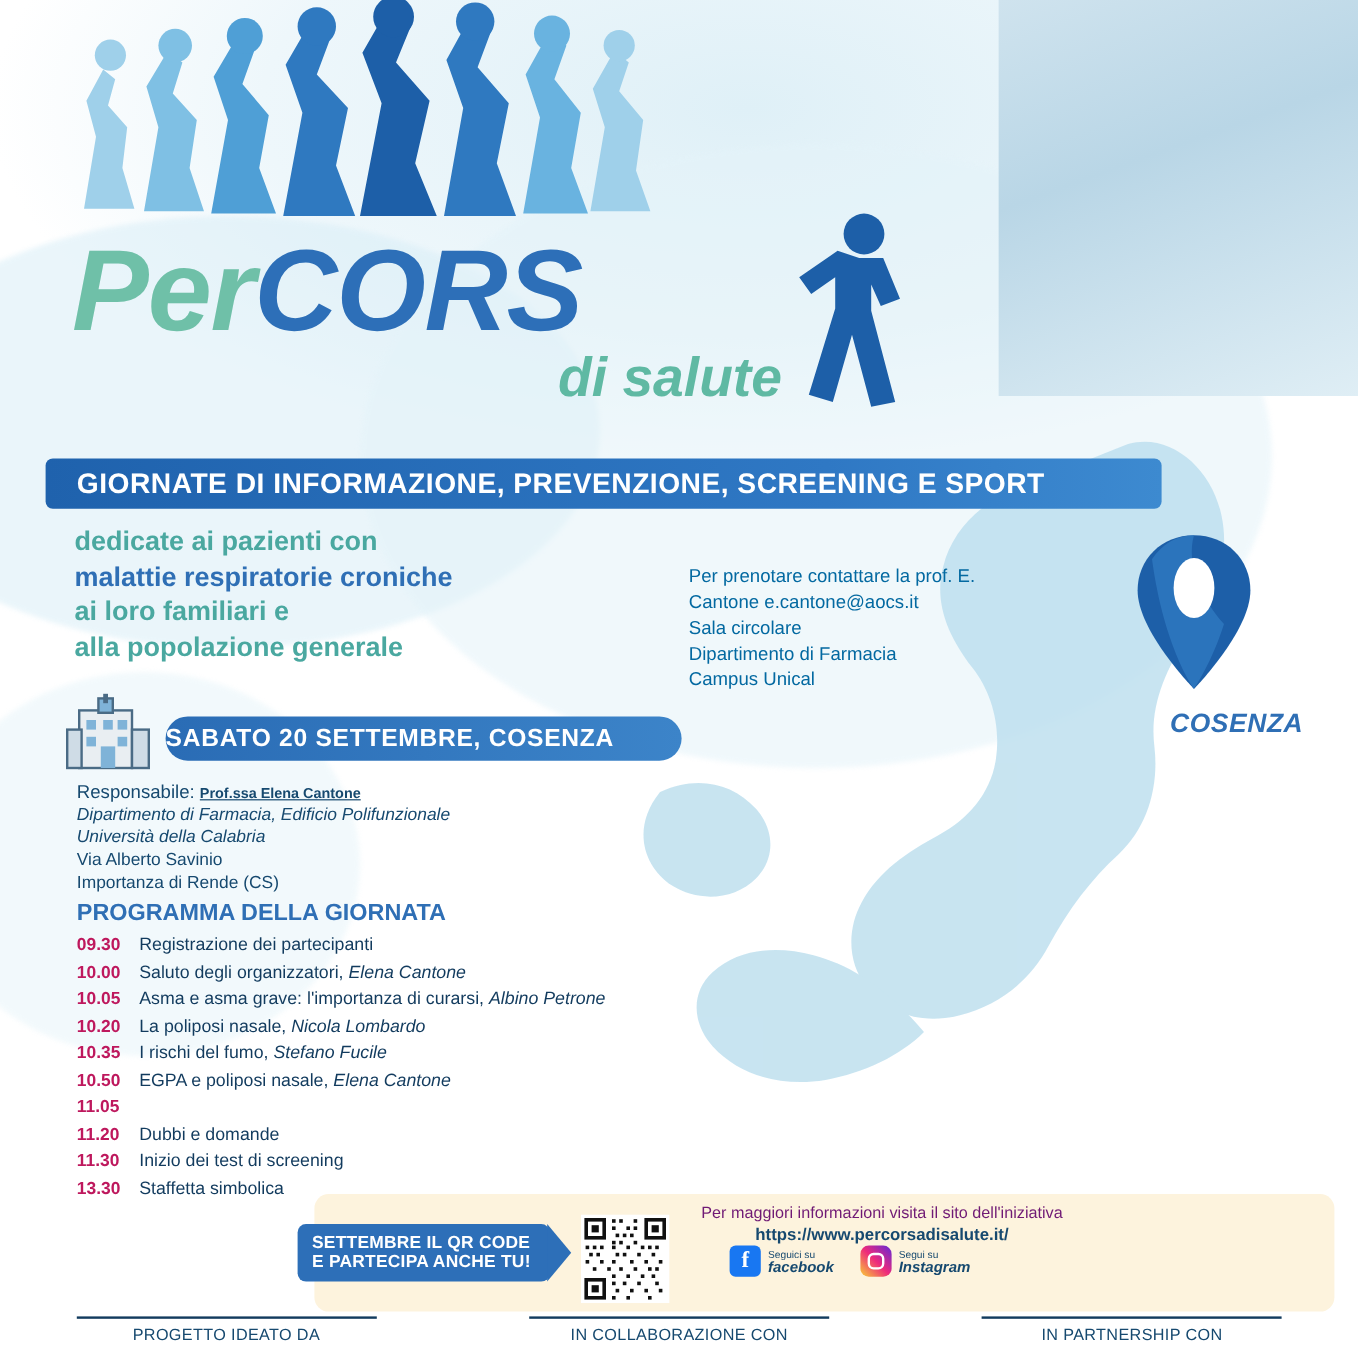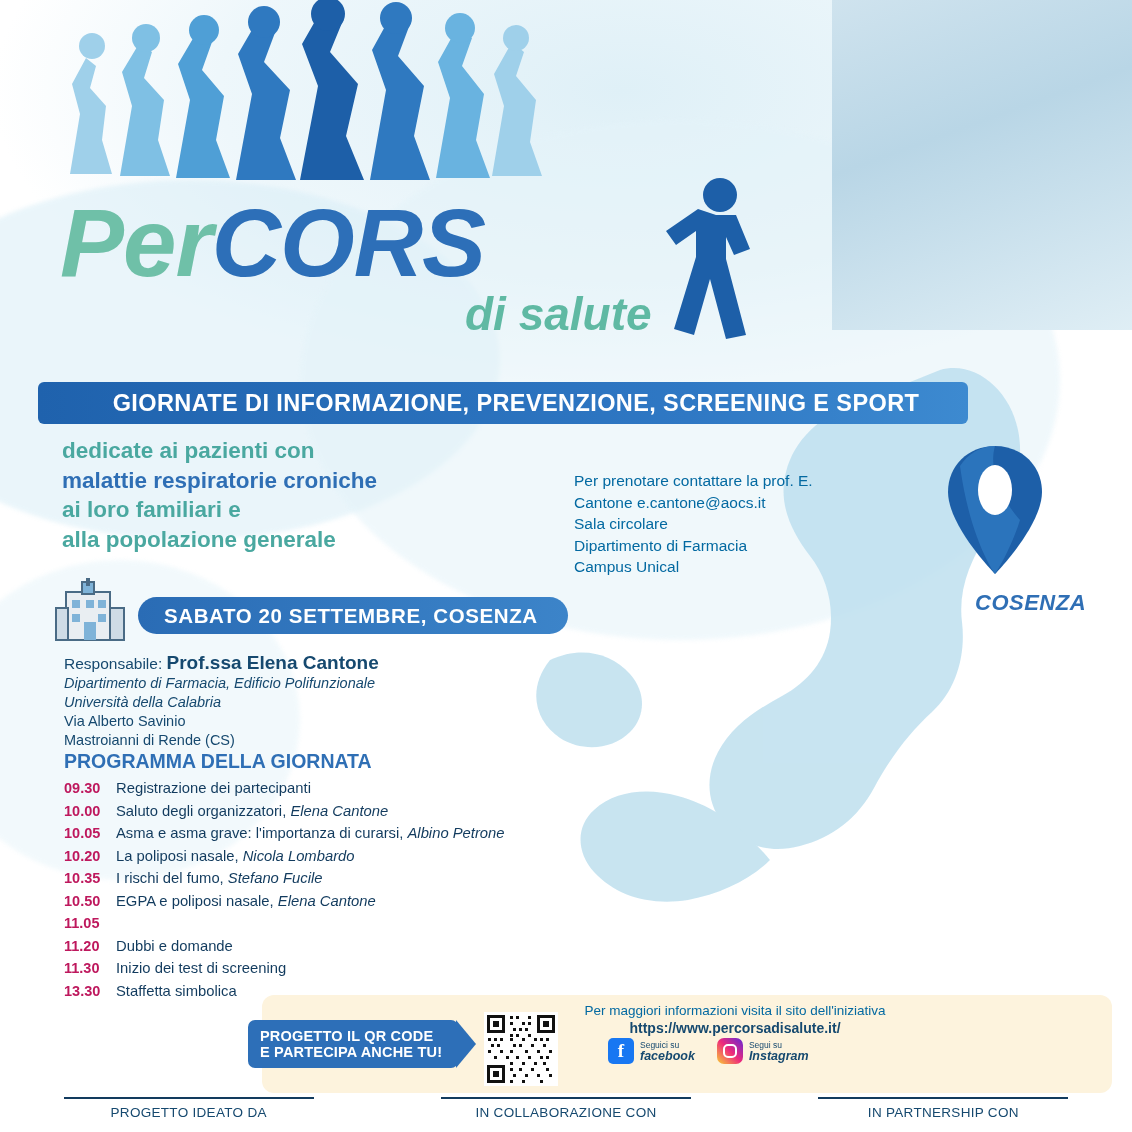--- a/index.html
+++ b/index.html
@@ -53,21 +53,21 @@
     position:absolute;left:405px;top:92px;
     font-size:46px;font-style:italic;color:#5fb9a3;font-weight:bold;
   }
   .runner-icon{position:absolute;left:598px;top:-20px;width:120px;height:175px;}
 
   
   .banner{
     position:absolute;left:38px;top:382px;width:930px;height:42px;
     background:linear-gradient(90deg,#1f62ad 0%,#2f78c4 70%,#3d8ad0 100%);
     border-radius:6px;
-    display:flex;align-items:center;justify-content:center;
+    display:flex;align-items:center;
   }
   .banner span{
     color:#ffffff;font-weight:bold;font-size:23.5px;letter-spacing:.4px;margin-left:26px;
   }
 
   
   .dedicated{position:absolute;left:62px;top:436px;width:470px;}
   .dedicated div{font-size:22.5px;line-height:29.5px;font-weight:bold;}
   .d-teal{color:#4aa8a0;}
   .d-blue{color:#2f6fb5;}
@@ -82,27 +82,27 @@
     position:absolute;left:975px;top:590px;font-size:22px;font-weight:bold;
     font-style:italic;color:#2f6fb5;letter-spacing:.5px;
   }
 
   
   .datebar{
     position:absolute;left:138px;top:597px;width:430px;height:37px;
     background:linear-gradient(90deg,#2a6cb5 0%,#3c84c9 100%);
     border-radius:19px;display:flex;align-items:center;
   }
-  .datebar span{color:#fff;font-weight:bold;font-size:20.5px;margin-left:26px;letter-spacing:.6px;}
+  .datebar span{color:#fff;font-weight:bold;font-size:20.5px;letter-spacing:.6px;}
   .hospital-icon{position:absolute;left:52px;top:578px;width:78px;height:68px;}
 
   
   .resp{position:absolute;left:64px;top:652px;width:520px;color:#16496f;}
   .resp .l1{font-size:15.5px;}
-  .resp .l1 b{font-size:19px;}
+  .resp .l1 b{font-size:12px;text-decoration:underline;}
   .resp .l2,.resp .l3{font-size:14.5px;font-style:italic;line-height:19px;}
   .resp .l4,.resp .l5{font-size:14.5px;line-height:19px;}
 
   
   .prog-title{
     position:absolute;left:64px;top:750px;font-size:19.5px;font-weight:bold;color:#2f6fb5;text-align:right;
   }
   .prog{position:absolute;left:64px;top:780px;width:620px;}
   .prog-row{display:flex;align-items:baseline;margin-bottom:6.5px;}
   .prog-time{width:52px;font-size:14.5px;font-weight:bold;color:#be185d;flex:0 0 52px;}
@@ -120,21 +120,21 @@
     justify-content:center;
   }
   .qr-cta div{color:#fff;font-weight:bold;font-size:14.5px;margin-left:12px;letter-spacing:.2px;}
   .qr-arrow{
     position:absolute;left:456px;top:1020px;width:0;height:0;
     border-top:24px solid transparent;border-bottom:24px solid transparent;
     border-left:20px solid #2d6fb8;
   }
   .qr-code{position:absolute;left:484px;top:1012px;width:74px;height:74px;}
   .qr-info{position:absolute;left:575px;top:1003px;width:320px;text-align:center;}
-  .qr-info .l1{font-size:13.5px;color:#0369a1;}
+  .qr-info .l1{font-size:13.5px;color:#701a75;}
   .qr-info .l2{font-size:14px;font-weight:bold;color:#16496f;margin-top:2px;}
   .social{position:absolute;left:608px;top:1038px;display:flex;gap:22px;}
   .social-btn{display:flex;align-items:center;gap:6px;}
   .fb-ico{width:26px;height:26px;border-radius:5px;background:#1877f2;color:#fff;
     font-weight:bold;font-size:19px;display:flex;align-items:center;justify-content:center;
     font-family:"Liberation Serif",serif;}
   .ig-ico{width:26px;height:26px;border-radius:7px;
     background:linear-gradient(45deg,#f9ce34,#ee2a7b,#6228d7);position:relative;}
   .ig-ico:after{content:"";position:absolute;left:6px;top:6px;width:14px;height:14px;
     border:2px solid #fff;border-radius:5px;box-sizing:border-box;}
@@ -275,21 +275,21 @@
 </div>
 
 <div class="resp">
   <div class="l1">
     <span>Responsabile:</span>
     <b>Prof.ssa Elena Cantone</b>
   </div>
   <div class="l2">Dipartimento di Farmacia, Edificio Polifunzionale</div>
   <div class="l3">Università della Calabria</div>
   <div class="l4">Via Alberto Savinio</div>
-  <div class="l5">Mastroianni di Rende (CS)</div>
+  <div class="l5">Importanza di Rende (CS)</div>
 </div>
 
 <div class="prog-title">PROGRAMMA DELLA GIORNATA</div>
 <div class="prog" id="program-list">
     <div class="prog-row">
       <div class="prog-time">09.30</div>
       <div class="prog-text">Registrazione dei partecipanti</div>
     </div>
     <div class="prog-row">
       <div class="prog-time">10.00</div>
@@ -324,21 +324,21 @@
     </div>
     <div class="prog-row">
       <div class="prog-time">13.30</div>
       <div class="prog-text">Staffetta simbolica</div>
     </div>
   </div>
 
 <div class="qrstrip"></div>
 
 <div class="qr-cta">
-  <div>PROGETTO IL QR CODE</div>
+  <div>SETTEMBRE IL QR CODE</div>
   <div>E PARTECIPA ANCHE TU!</div>
 </div>
 <div class="qr-arrow"></div>
 
 <svg class="qr-code" viewBox="0 0 74 74">
   <rect width="74" height="74" fill="#ffffff"></rect>
   <g fill="#111111">
     <rect x="3" y="3" width="18" height="18"></rect>
       <rect x="6" y="6" width="12" height="12" fill="#fff"></rect>
       <rect x="9" y="9" width="6" height="6"></rect>

